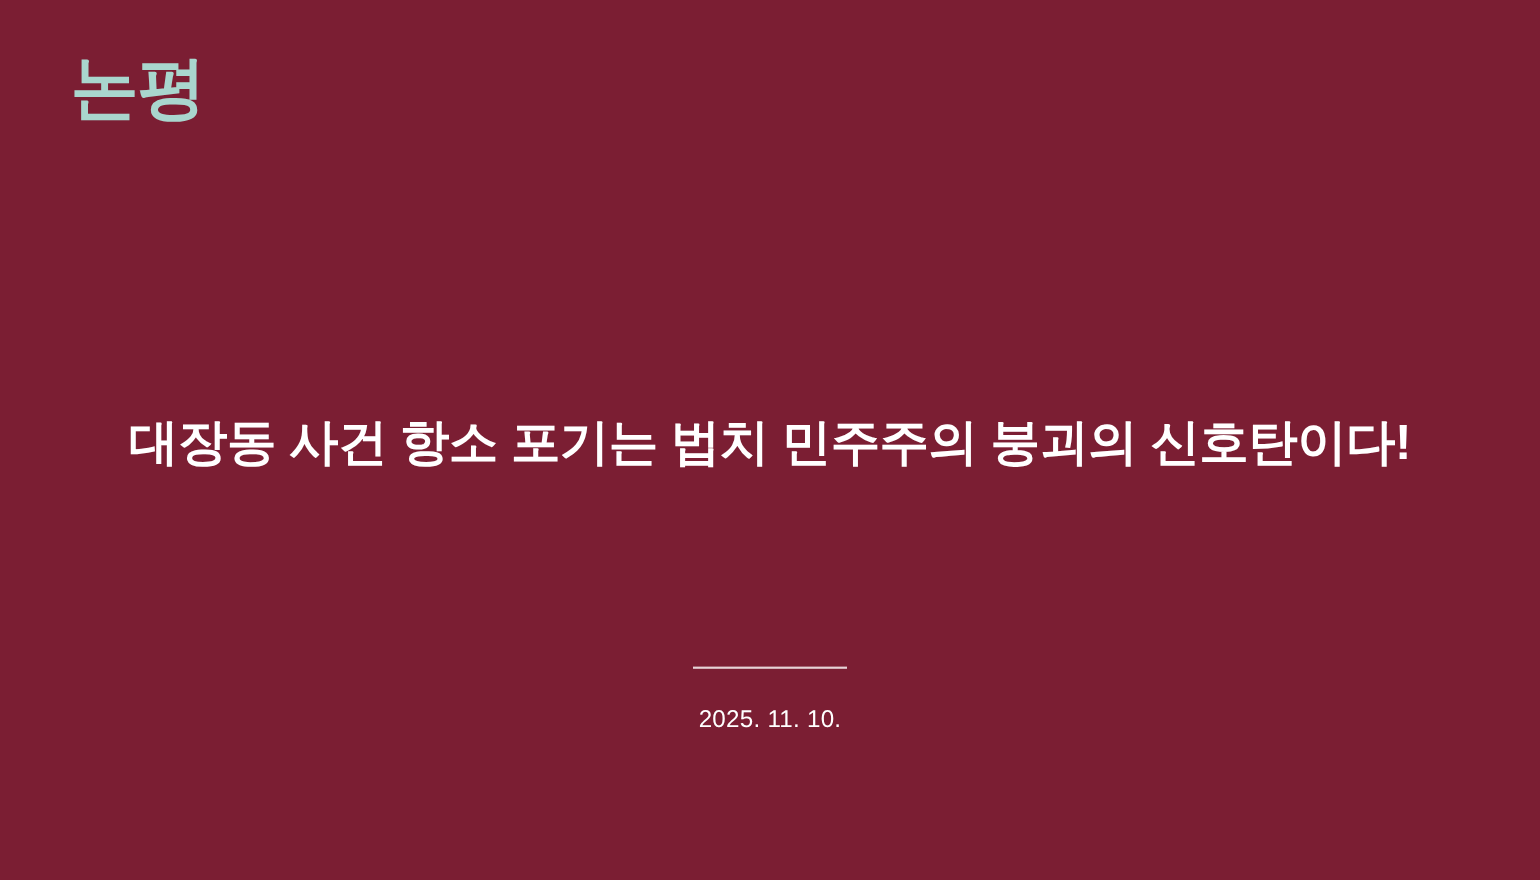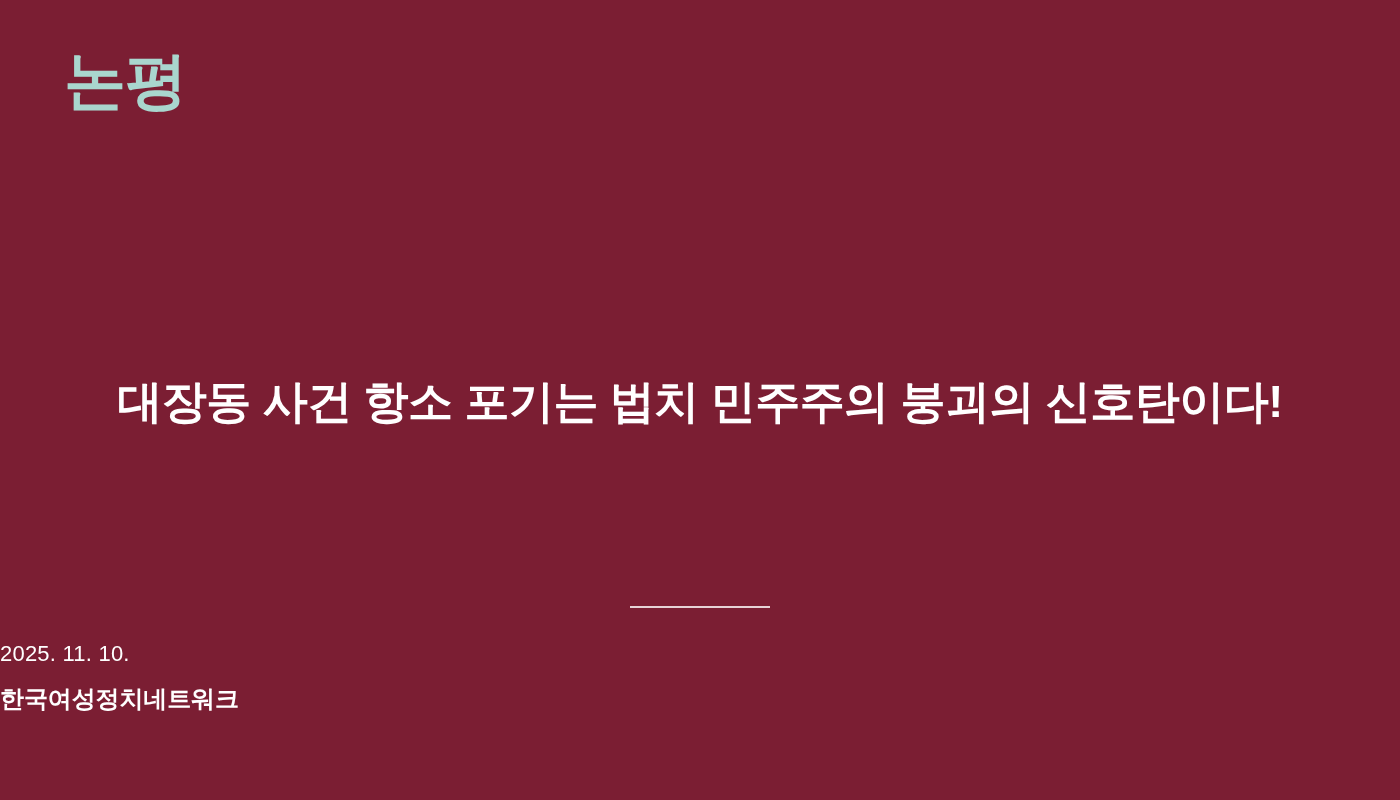--- a/index.html
+++ b/index.html
@@ -59,20 +59,21 @@
     white-space: nowrap;
     -webkit-font-smoothing: antialiased;
   }
 
   
   .footer-block {
     position: absolute;
     left: 0;
     top: 606px;
     width: 1400px;
+    text-align: center;
   }
 
   .footer-rule {
     width: 140px;
     height: 2px;
     margin: 0 auto;
     background: #e7d3d6;
     border: 0;
     display: block;
   }
@@ -104,16 +105,15 @@
 
   <div class="logo-mark">논평</div>
 
   <div class="headline-wrap">
     <h1 class="headline">대장동 사건 항소 포기는 법치 민주주의 붕괴의 신호탄이다!</h1>
   </div>
 
   <div class="footer-block">
     <hr class="footer-rule">
     <div class="footer-date">2025. 11. 10.</div>
-    <div class="footer-org">한국여성정치네트워크</div>
   </div>
 
 </div>
 
 </body></html>

